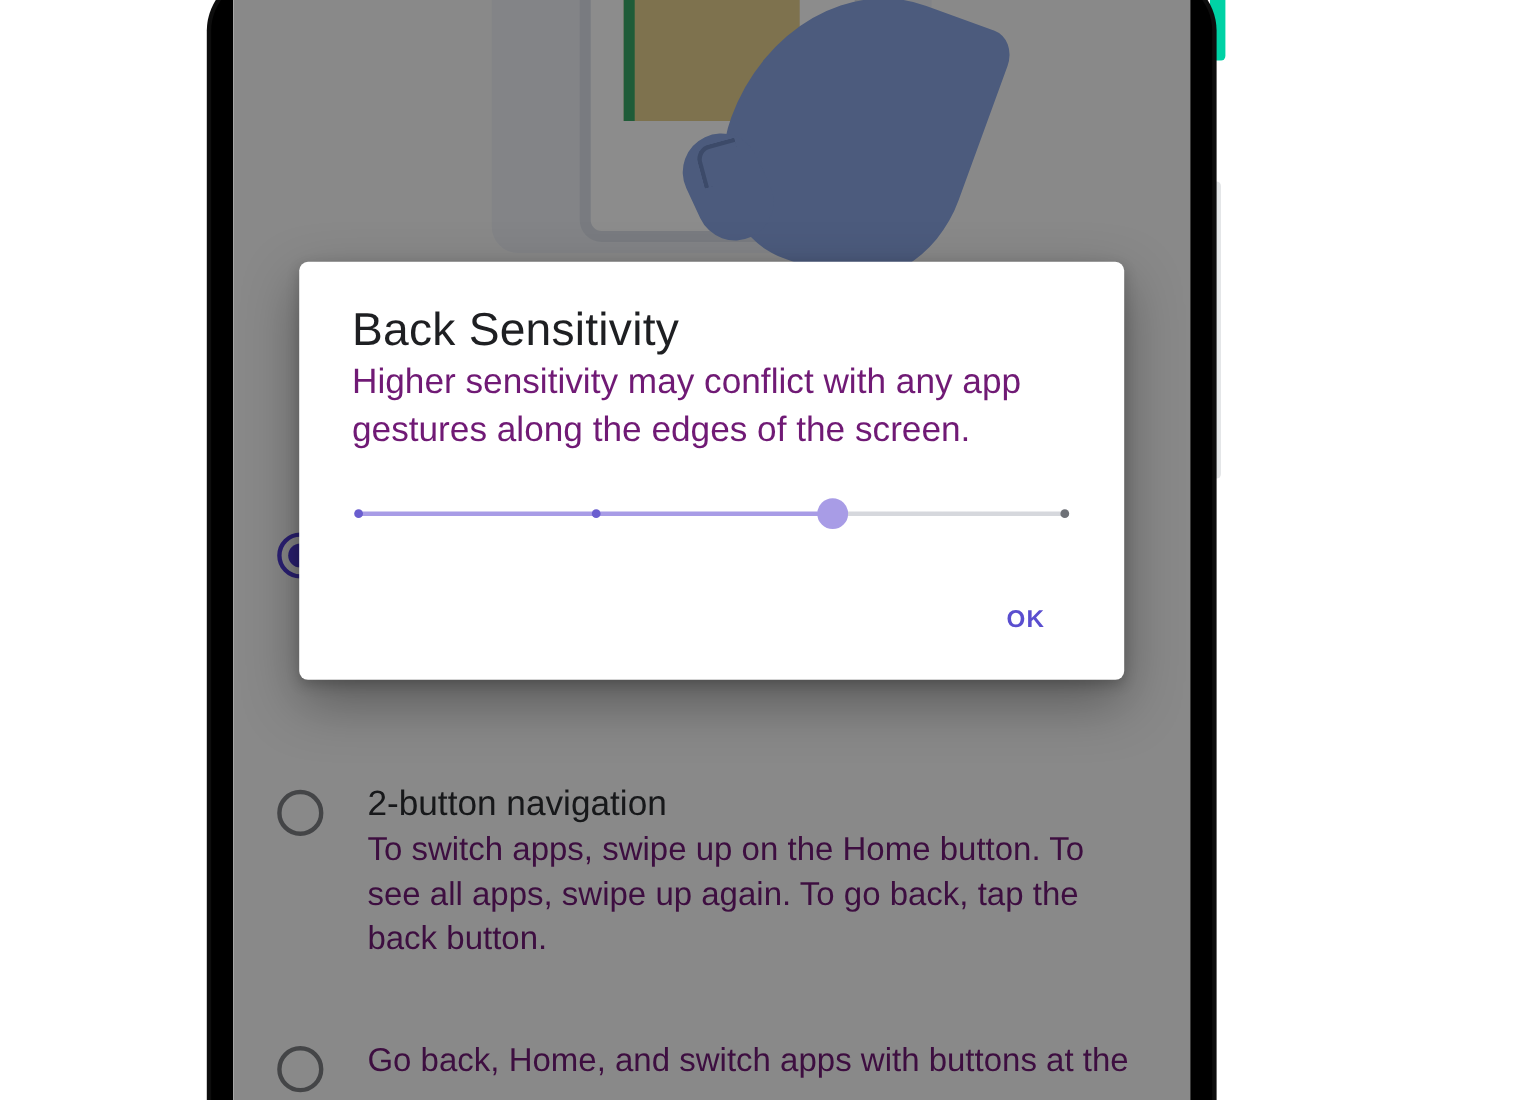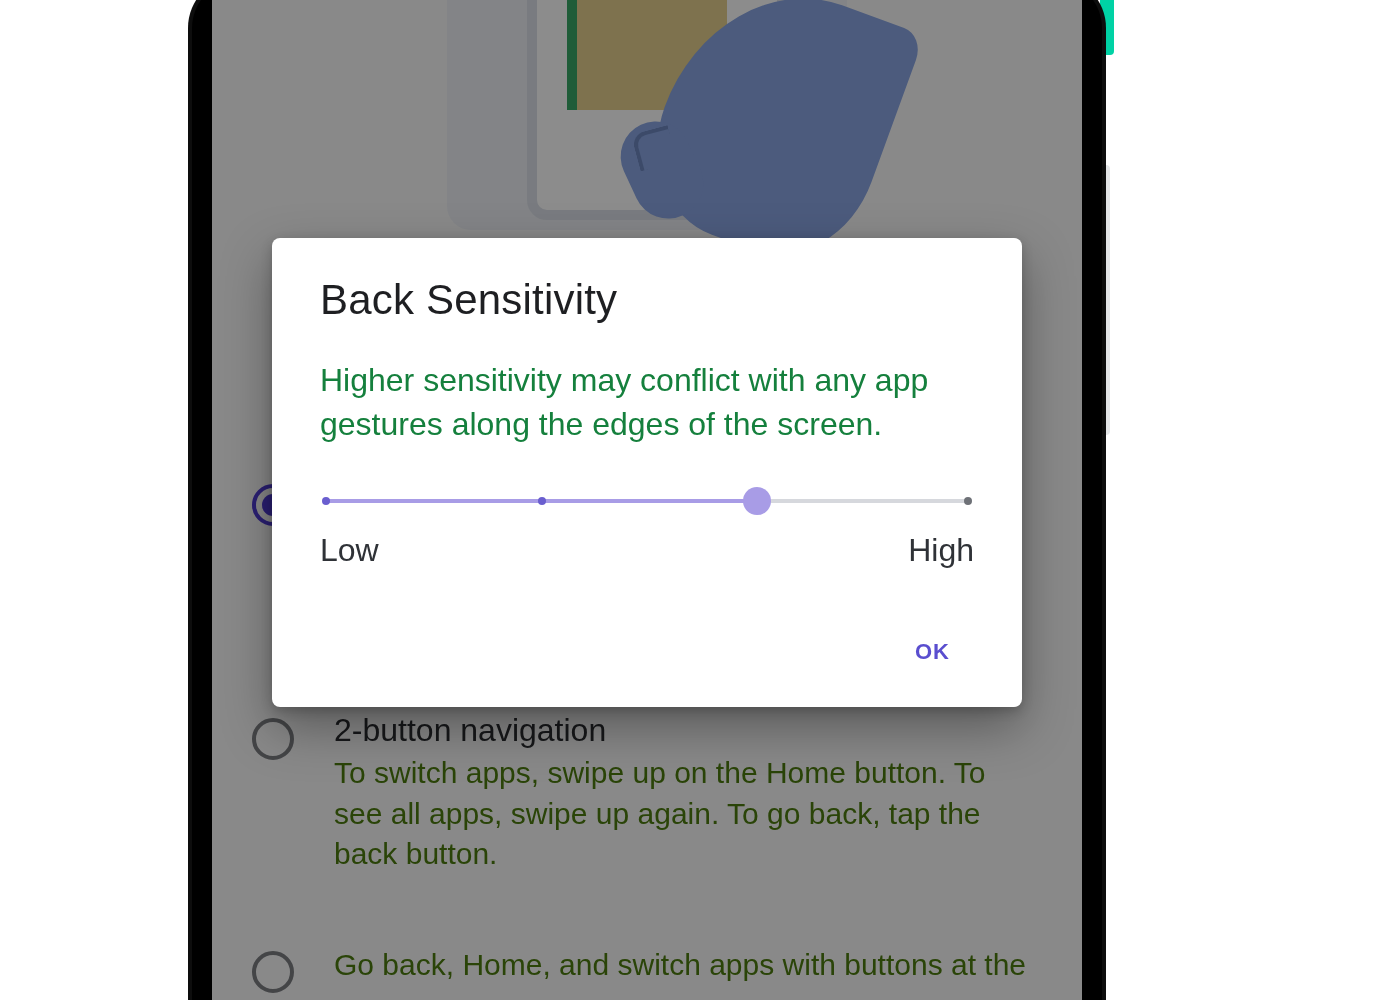--- a/index.html
+++ b/index.html
@@ -74,35 +74,35 @@
   .options{position:absolute;left:40px;right:40px;top:480px;}
   .opt{display:flex;gap:40px;padding:18px 0;}
   .radio{
     flex:0 0 42px;width:42px;height:42px;border-radius:50%;
     border:4px solid #7c7e82;margin-top:6px;box-sizing:border-box;
   }
   .radio.selected{border-color:#4f3bd4;position:relative;}
   .radio.selected::after{content:"";position:absolute;inset:6px;border-radius:50%;background:#4f3bd4;}
   .opt .txt{flex:1;}
   .opt .title{font-size:32px;font-weight:500;color:#2b2d31;margin-bottom:4px;}
-  .opt .desc{font-size:30px;line-height:1.35;color:#4d7c0f;}
+  .opt .desc{font-size:30px;line-height:1.35;color:#701a75;}
 
   
   .scrim{position:absolute;inset:0;background:var(--scrim);}
 
   
   .dialog{
     position:absolute;left:60px;right:60px;top:258px;
     background:#fff;border-radius:8px;
     box-shadow:0 20px 50px rgba(0,0,0,0.35),0 4px 12px rgba(0,0,0,0.2);
     padding:38px 48px 26px;
     box-sizing:border-box;
   }
   .dlg-title{font-size:42px;font-weight:500;color:#1e1f22;letter-spacing:0.2px;}
-  .dlg-desc{margin-top:34px;font-size:32px;line-height:1.38;color:#15803d;}
+  .dlg-desc{font-size:32px;line-height:1.38;color:#701a75;}
 
   .slider{position:relative;margin-top:42px;height:26px;}
   .rail{
     position:absolute;left:6px;right:6px;top:50%;height:4px;transform:translateY(-50%);
     background:linear-gradient(to right,
        var(--accent-light) 0%, var(--accent-light) 66.6%,
        #d6d8dd 66.6%, #d6d8dd 100%);
     border-radius:2px;
   }
   .tick{position:absolute;top:50%;width:8px;height:8px;border-radius:50%;background:#6e7177;transform:translate(-50%,-50%);}
@@ -174,24 +174,20 @@
         <div class="dlg-desc">Higher sensitivity may conflict with any app gestures along the edges of the screen.</div>
 
         <div class="slider">
           <div class="rail"></div>
           <div class="tick active t0"></div>
           <div class="tick active t1"></div>
           <div class="tick        t2"></div>
           <div class="tick        t3"></div>
           <div class="thumb-dot"></div>
         </div>
-        <div class="sl-lbls">
-          <span>Low</span>
-          <span>High</span>
-        </div>
 
         <div class="dlg-actions">
           <button class="btn-ok">OK</button>
         </div>
       </div>
 
     </div>
   </div>
 </div>
 

